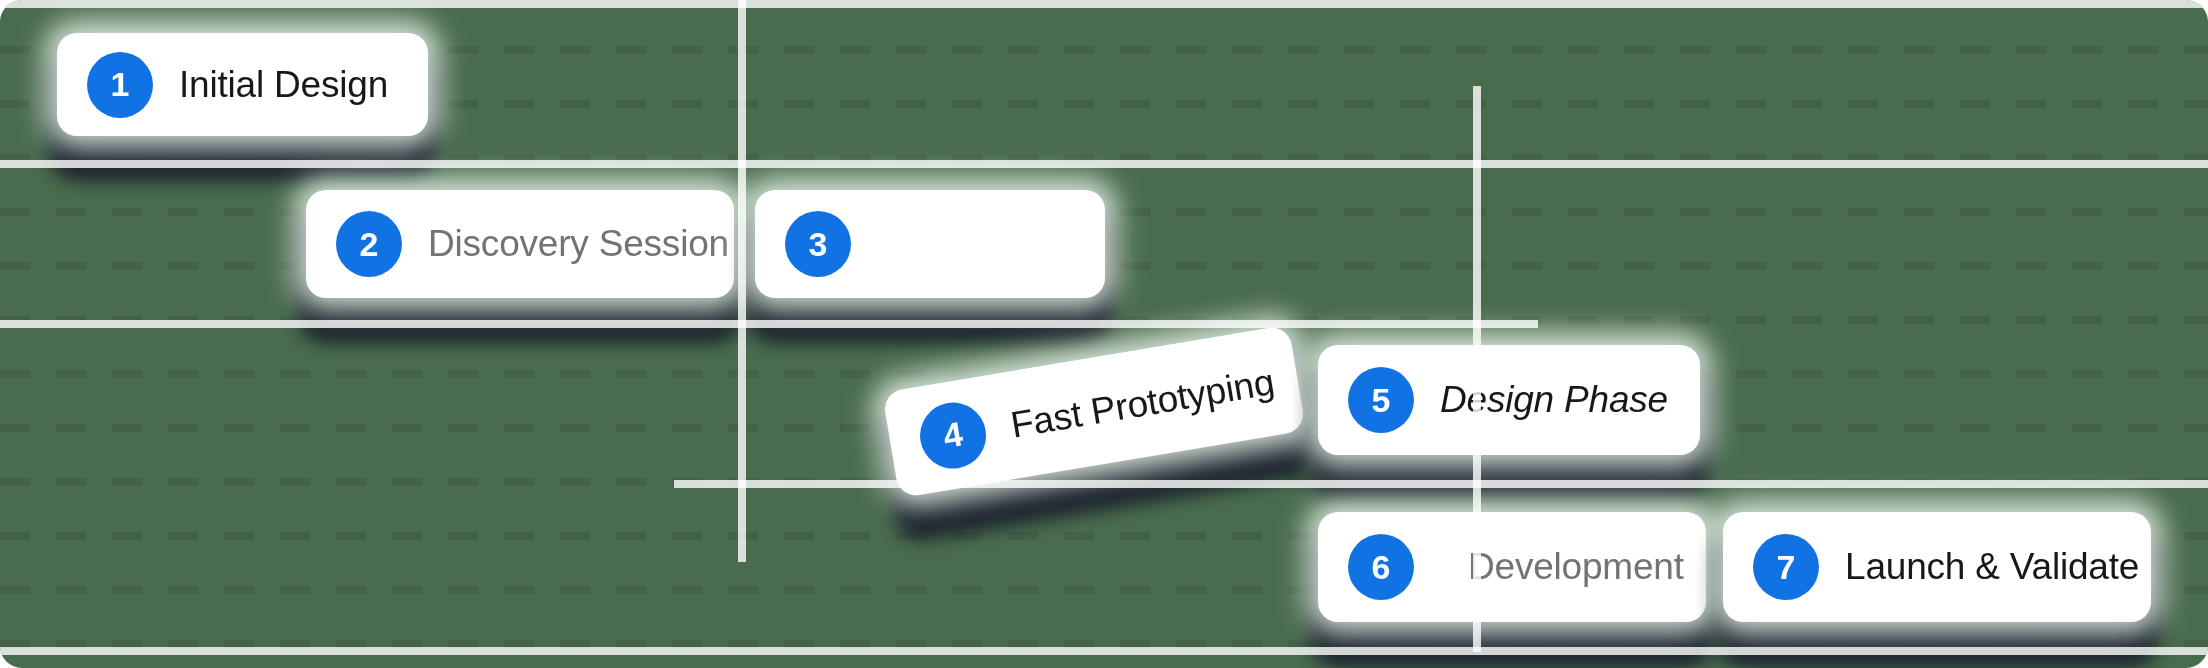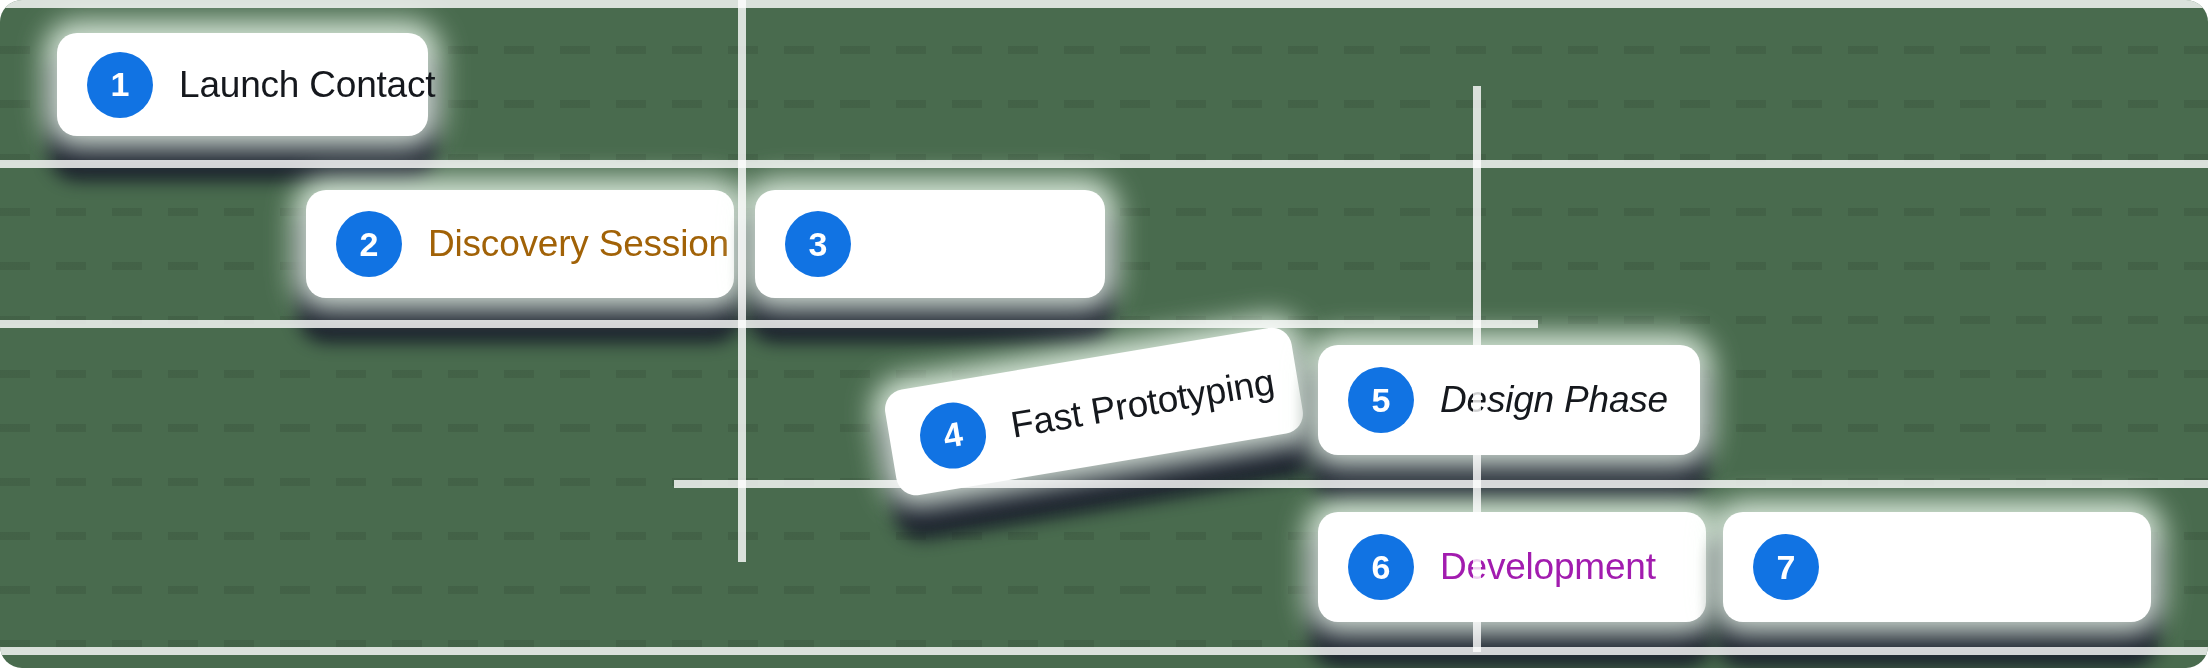--- a/index.html
+++ b/index.html
@@ -73,30 +73,30 @@
     <div class="grid-line" style="left: 674px; top: 480px; width: 1534px; height: 8px; background: rgba(255, 255, 255, 0.8);"></div>
     <div class="grid-line" style="left: 0px; top: 647px; width: 2208px; height: 8px; background: rgba(255, 255, 255, 0.8);"></div>
     <div class="grid-line" style="left: 738px; top: 0px; width: 8px; height: 562px; background: rgba(255, 255, 255, 0.8);"></div>
     <div class="grid-line" style="left: 1473px; top: 86px; width: 8px; height: 566px; background: rgba(255, 255, 255, 0.8);"></div>
     <div class="card" style="left: 57px; top: 33px; width: 371px; height: 103px;">
     <div class="card-shadow" style="background: rgb(19, 24, 38);"></div>
     <div class="card-face" style="background: rgb(255, 255, 255); box-shadow: rgba(238, 252, 240, 0.85) 0px 0px 28px 12px;">
       <div class="badge" style="background: rgb(17, 115, 227); color: rgb(255, 255, 255);">
         <span>1</span>
       </div>
-      <span class="label" style="color: rgb(21, 24, 29);">Launch Contact</span>
+      <span class="label" style="color: rgb(21, 24, 29);">Initial Design</span>
     </div>
   </div>
     <div class="card" style="left: 306px; top: 190px; width: 428px; height: 108px;">
     <div class="card-shadow" style="background: rgb(19, 24, 38);"></div>
     <div class="card-face" style="background: rgb(255, 255, 255); box-shadow: rgba(238, 252, 240, 0.85) 0px 0px 28px 12px;">
       <div class="badge" style="background: rgb(17, 115, 227); color: rgb(255, 255, 255);">
         <span>2</span>
       </div>
-      <span class="label" style="color: #a16207;">Discovery Session</span>
+      <span class="label" style="color: #737373;">Discovery Session</span>
     </div>
   </div>
     <div class="card" style="left: 755px; top: 190px; width: 350px; height: 108px;">
     <div class="card-shadow" style="background: rgb(19, 24, 38);"></div>
     <div class="card-face" style="background: rgb(255, 255, 255); box-shadow: rgba(238, 252, 240, 0.85) 0px 0px 28px 12px;">
       <div class="badge" style="background: rgb(17, 115, 227); color: rgb(255, 255, 255);">
         <span>3</span>
       </div>
     </div>
   </div>
@@ -117,24 +117,25 @@
       </div>
       <span class="label" style="color: rgb(21, 24, 29); font-style: italic;">Design Phase</span>
     </div>
   </div>
     <div class="card" style="left: 1318px; top: 512px; width: 388px; height: 110px;">
     <div class="card-shadow" style="background: rgb(19, 24, 38);"></div>
     <div class="card-face" style="background: rgb(255, 255, 255); box-shadow: rgba(238, 252, 240, 0.85) 0px 0px 28px 12px;">
       <div class="badge" style="background: rgb(17, 115, 227); color: rgb(255, 255, 255);">
         <span>6</span>
       </div>
-      <span class="label" style="color: #a21caf;">Development</span>
+      <span class="label" style="color: #737373; margin-left: 28px;">Development</span>
     </div>
   </div>
     <div class="card" style="left: 1723px; top: 512px; width: 428px; height: 110px;">
     <div class="card-shadow" style="background: rgb(19, 24, 38);"></div>
     <div class="card-face" style="background: rgb(255, 255, 255); box-shadow: rgba(238, 252, 240, 0.85) 0px 0px 28px 12px;">
       <div class="badge" style="background: rgb(17, 115, 227); color: rgb(255, 255, 255);">
         <span>7</span>
       </div>
+      <span class="label" style="color: rgb(21, 24, 29);">Launch &amp; Validate</span>
     </div>
   </div>
   </div>
 
 </body></html>

